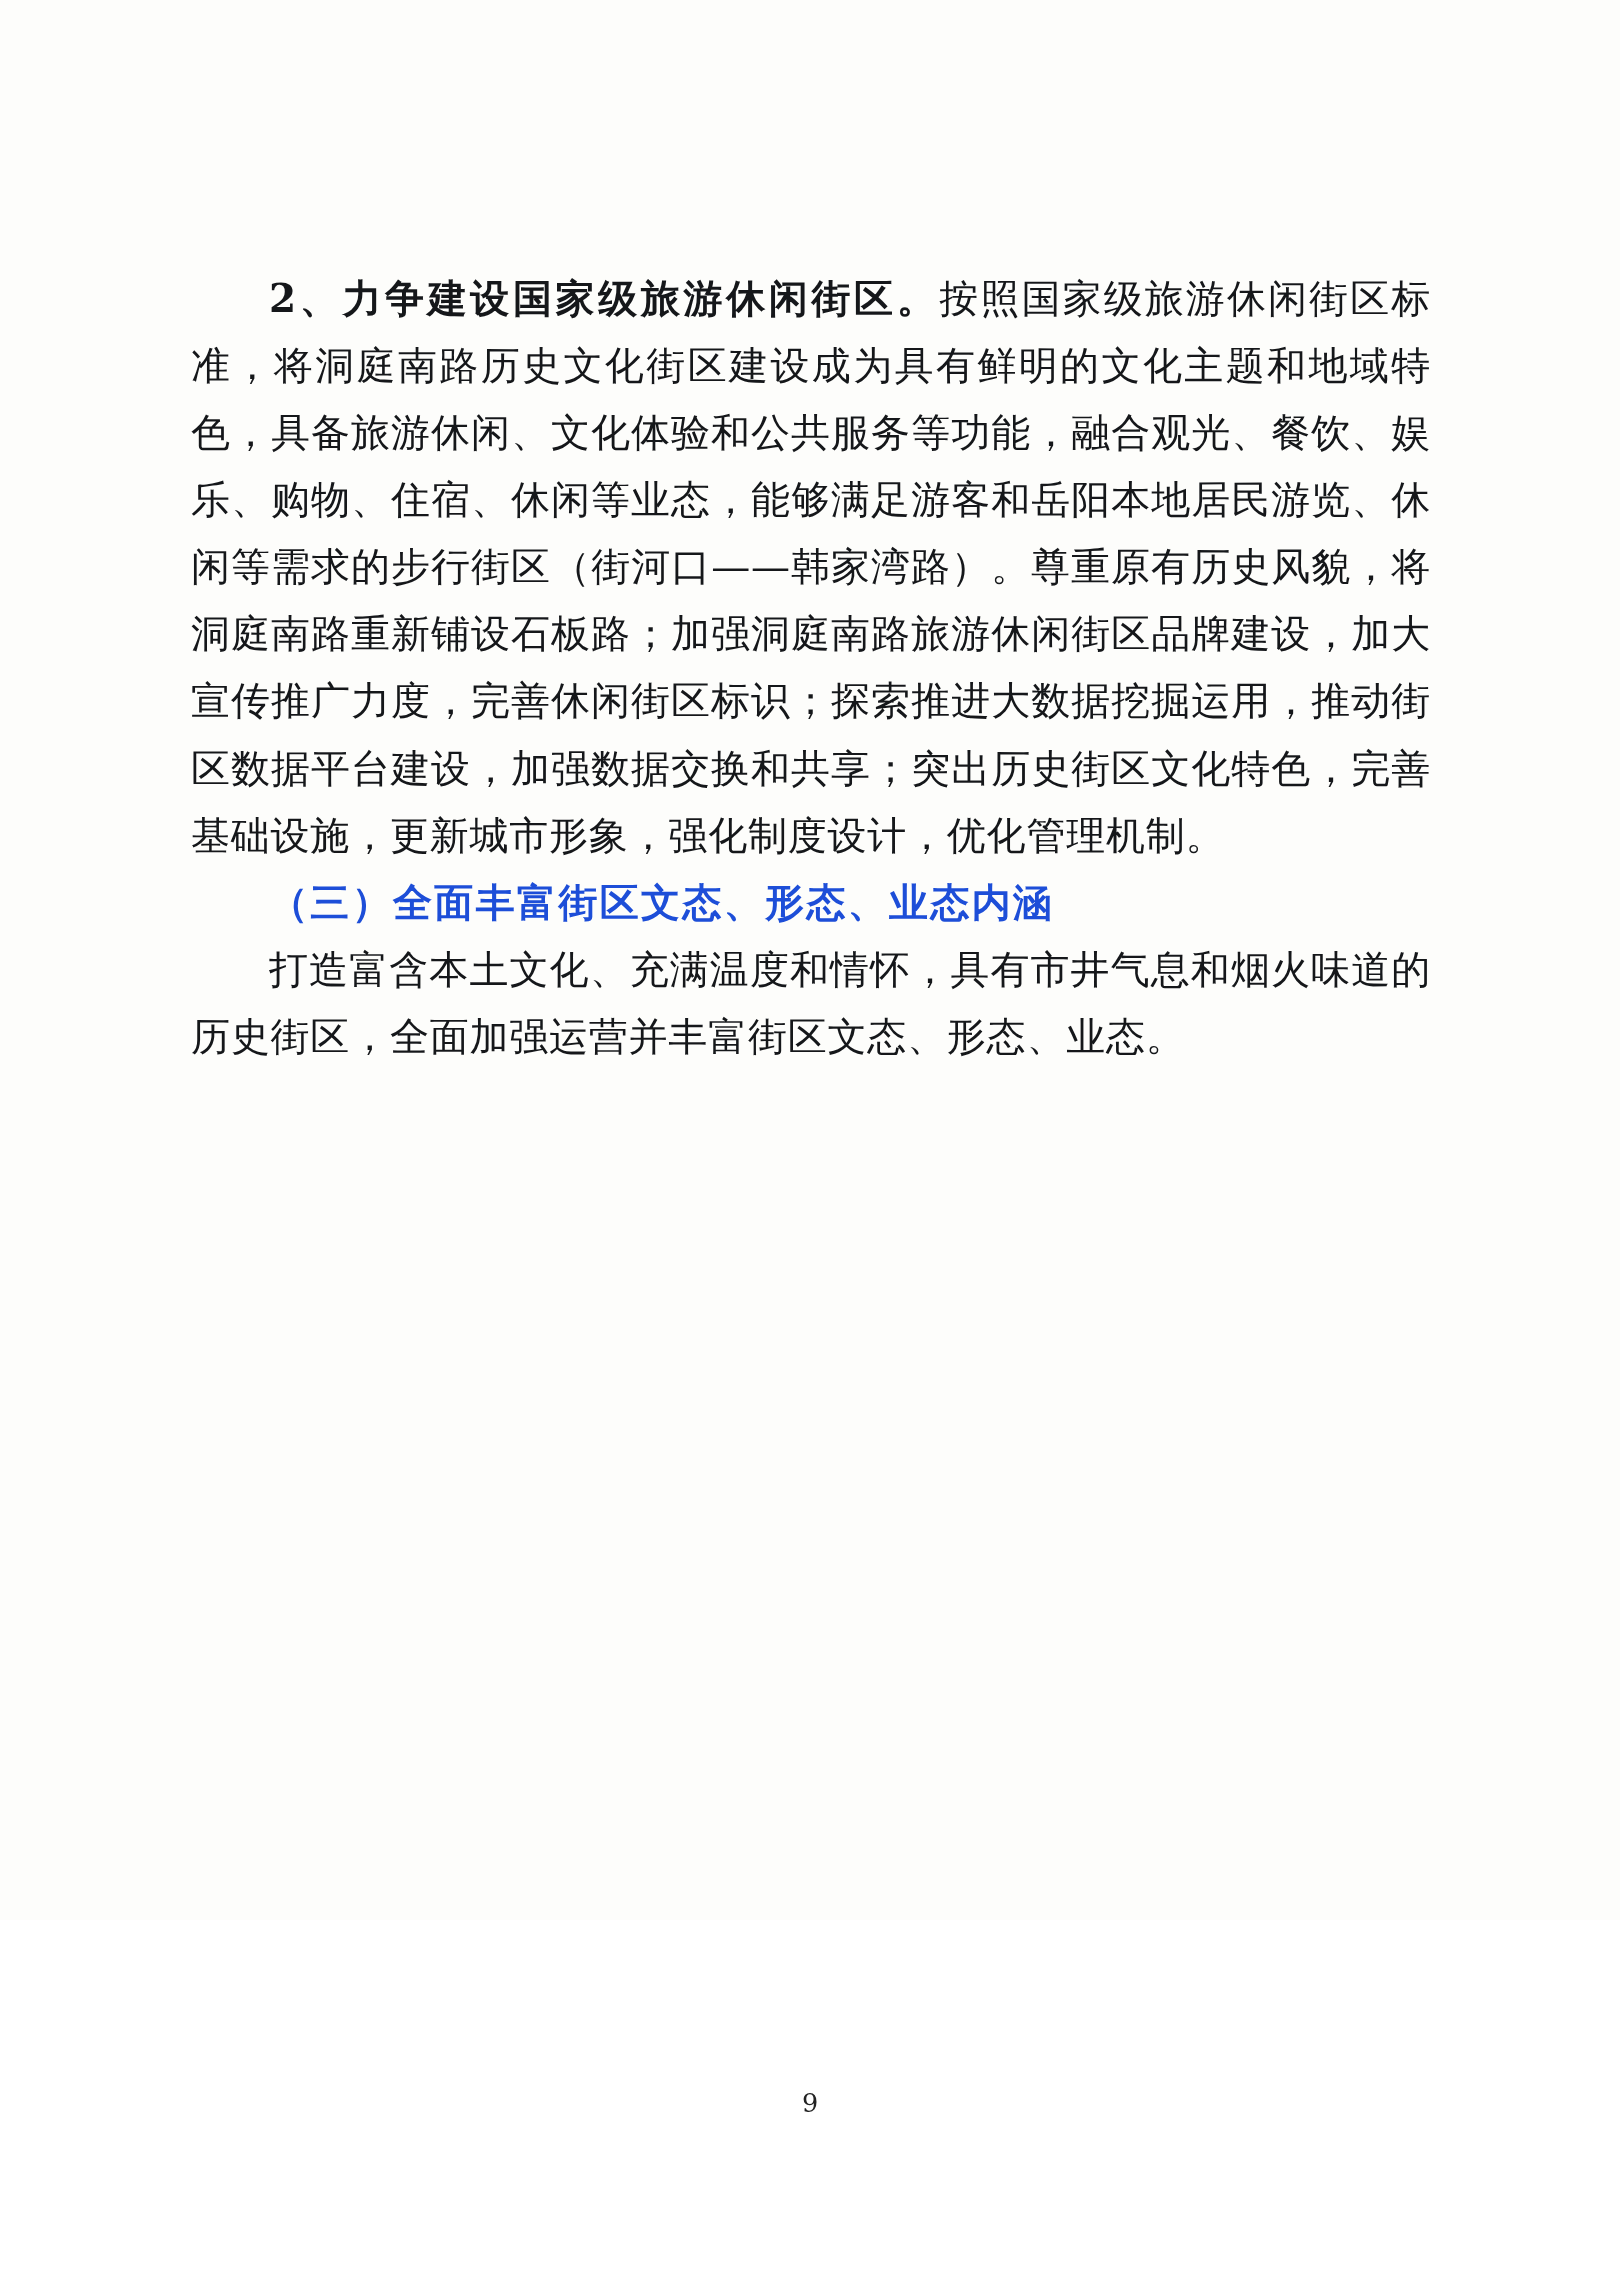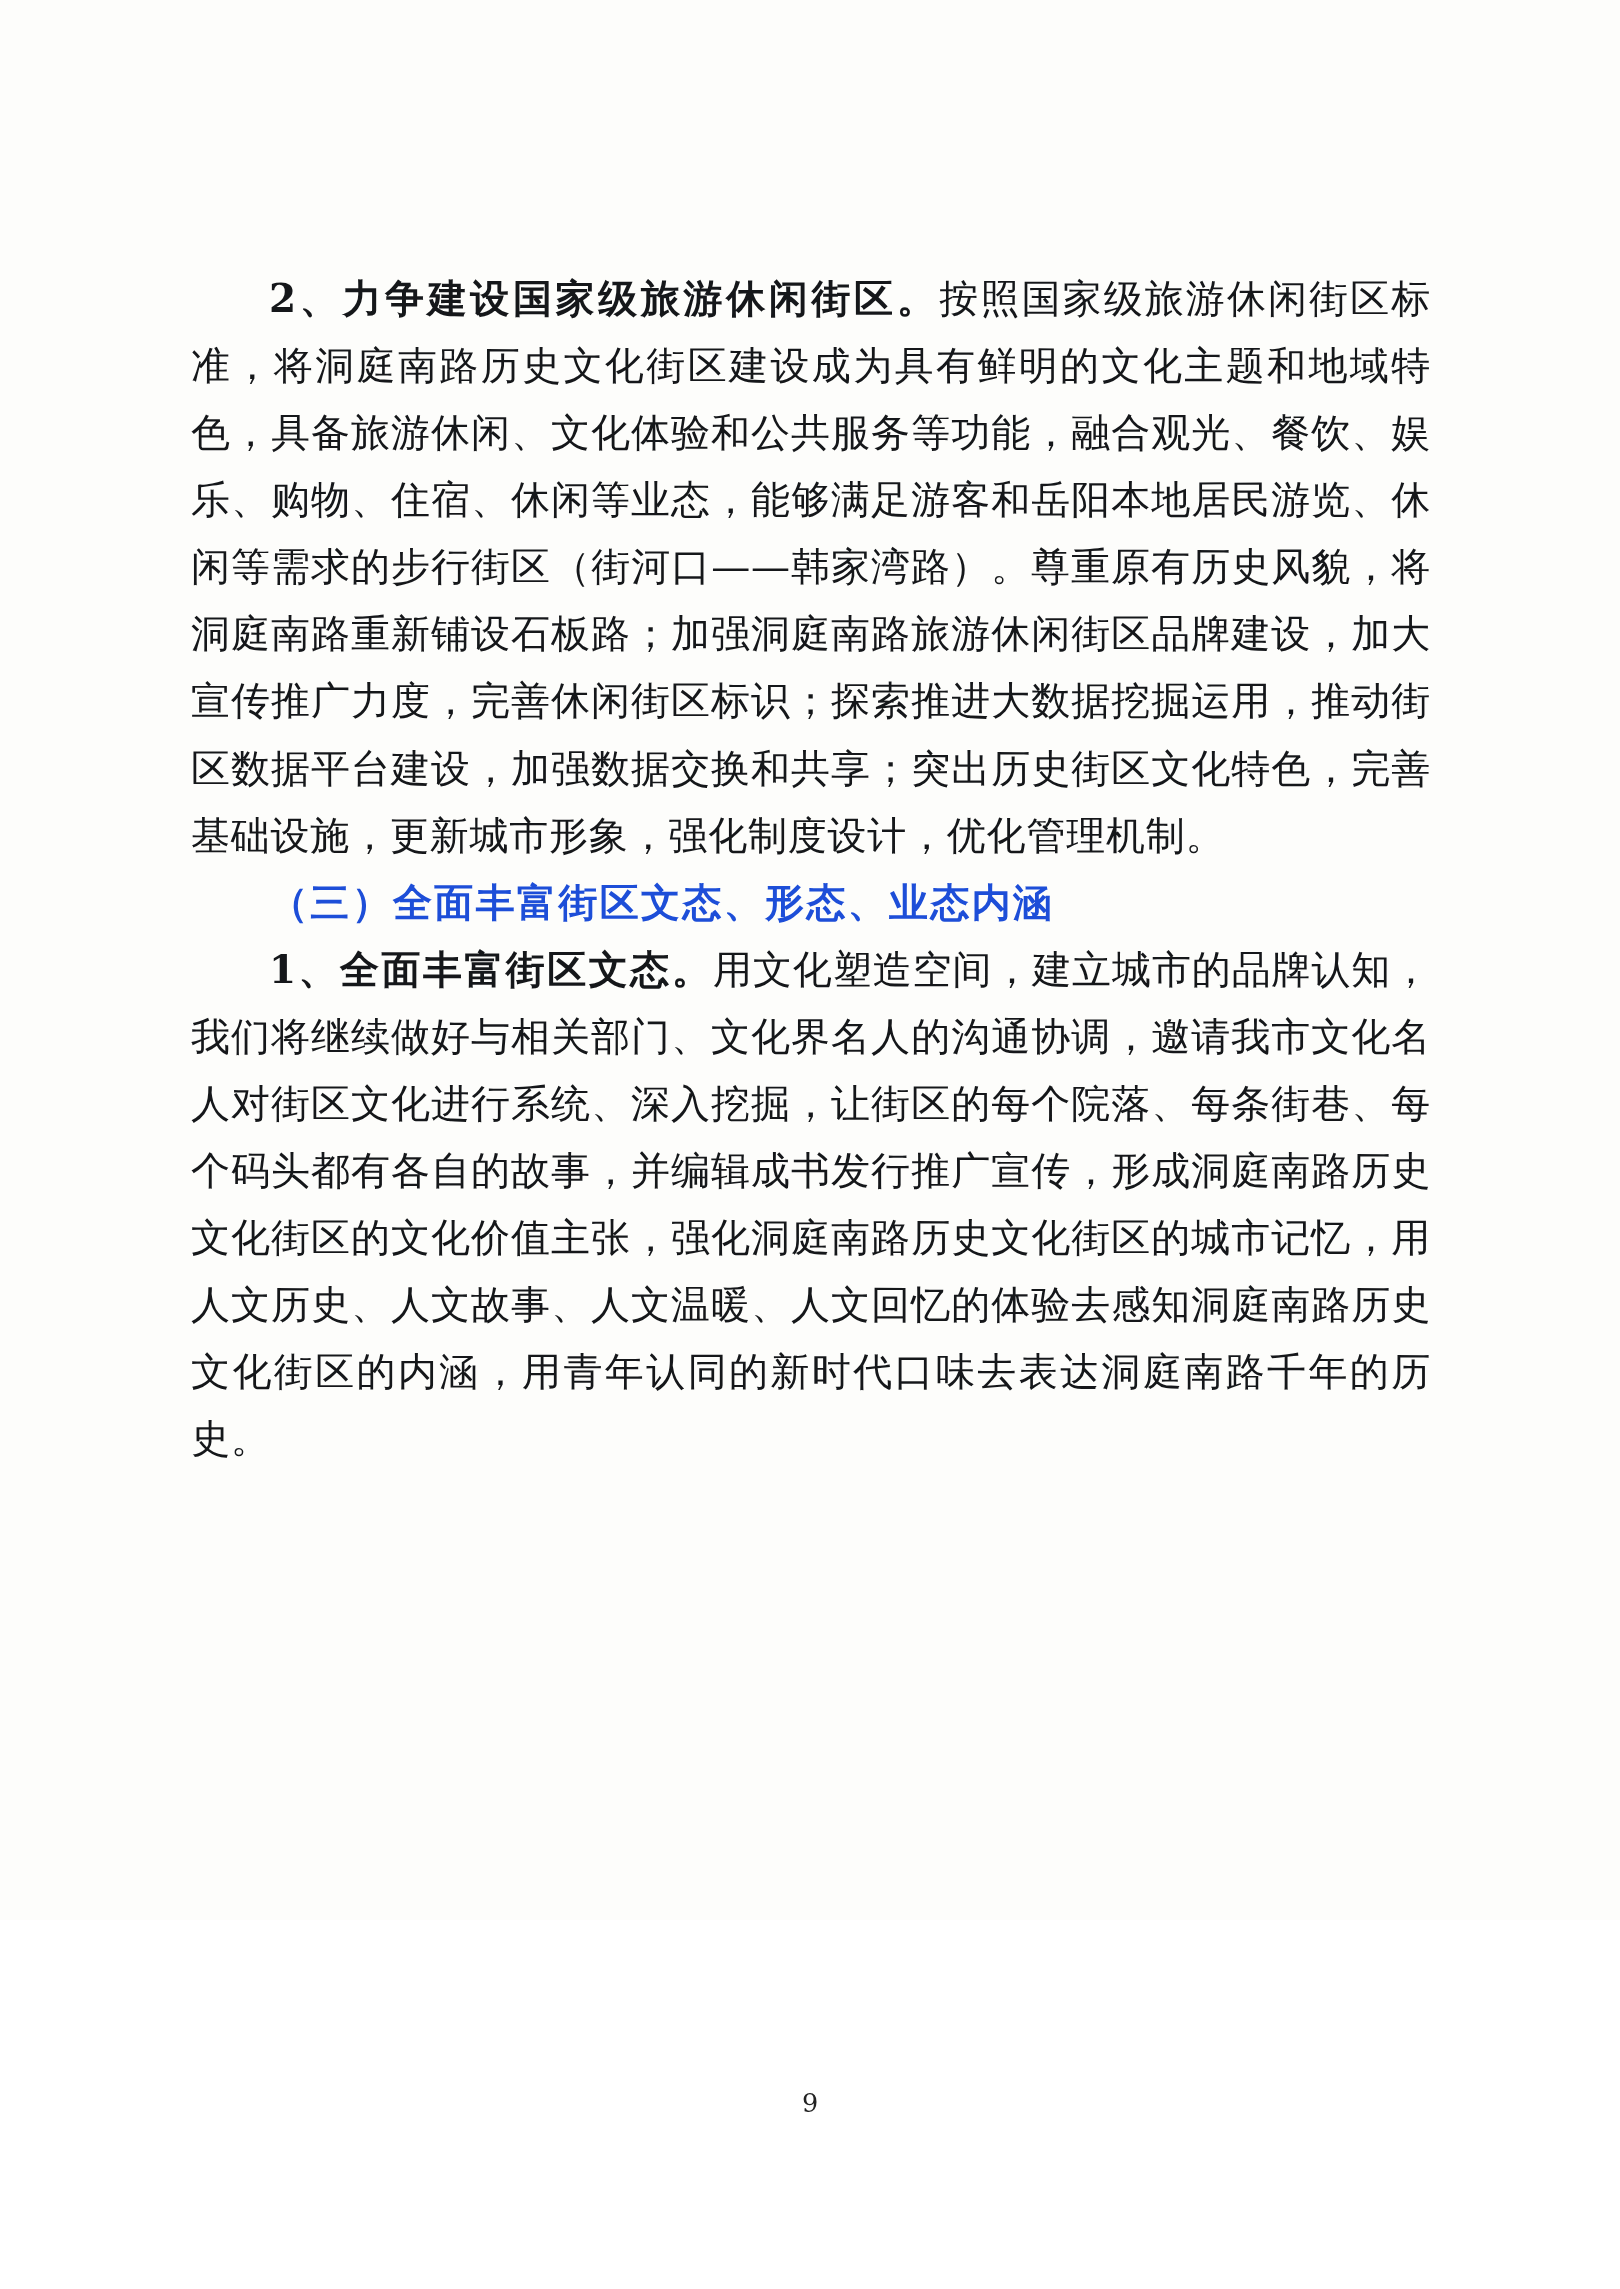--- a/index.html
+++ b/index.html
@@ -67,21 +67,21 @@
 <body>
 
 <div class="page">
 
   <div class="content">
 
     <p class="para"><span class="bold-lead">2、力争建设国家级旅游休闲街区。</span><span>按照国家级旅游休闲街区标准，将洞庭南路历史文化街区建设成为具有鲜明的文化主题和地域特色，具备旅游休闲、文化体验和公共服务等功能，融合观光、餐饮、娱乐、购物、住宿、休闲等业态，能够满足游客和岳阳本地居民游览、休闲等需求的步行街区（街河口——韩家湾路）。尊重原有历史风貌，将洞庭南路重新铺设石板路；加强洞庭南路旅游休闲街区品牌建设，加大宣传推广力度，完善休闲街区标识；探索推进大数据挖掘运用，推动街区数据平台建设，加强数据交换和共享；突出历史街区文化特色，完善基础设施，更新城市形象，强化制度设计，优化管理机制。</span></p>
 
     <p class="heading">（三）全面丰富街区文态、形态、业态内涵</p>
 
+    <p class="para"><span>打造富含本土文化、充满温度和情怀，具有市井气息和烟火味道的历史街区，全面加强运营并丰富街区文态、形态、业态。</span></p>
 
-    <p class="para"><span class="bold-lead">1、全面丰富街区文态。</span><span>用文化塑造空间，建立城市的品牌认知，我们将继续做好与相关部门、文化界名人的沟通协调，邀请我市文化名人对街区文化进行系统、深入挖掘，让街区的每个院落、每条街巷、每个码头都有各自的故事，并编辑成书发行推广宣传，形成洞庭南路历史文化街区的文化价值主张，强化洞庭南路历史文化街区的城市记忆，用人文历史、人文故事、人文温暖、人文回忆的体验去感知洞庭南路历史文化街区的内涵，用青年认同的新时代口味去表达洞庭南路千年的历史。</span></p>
 
   </div>
 
   <div class="page-number">9</div>
 
 </div>
 
 
 </body></html>

